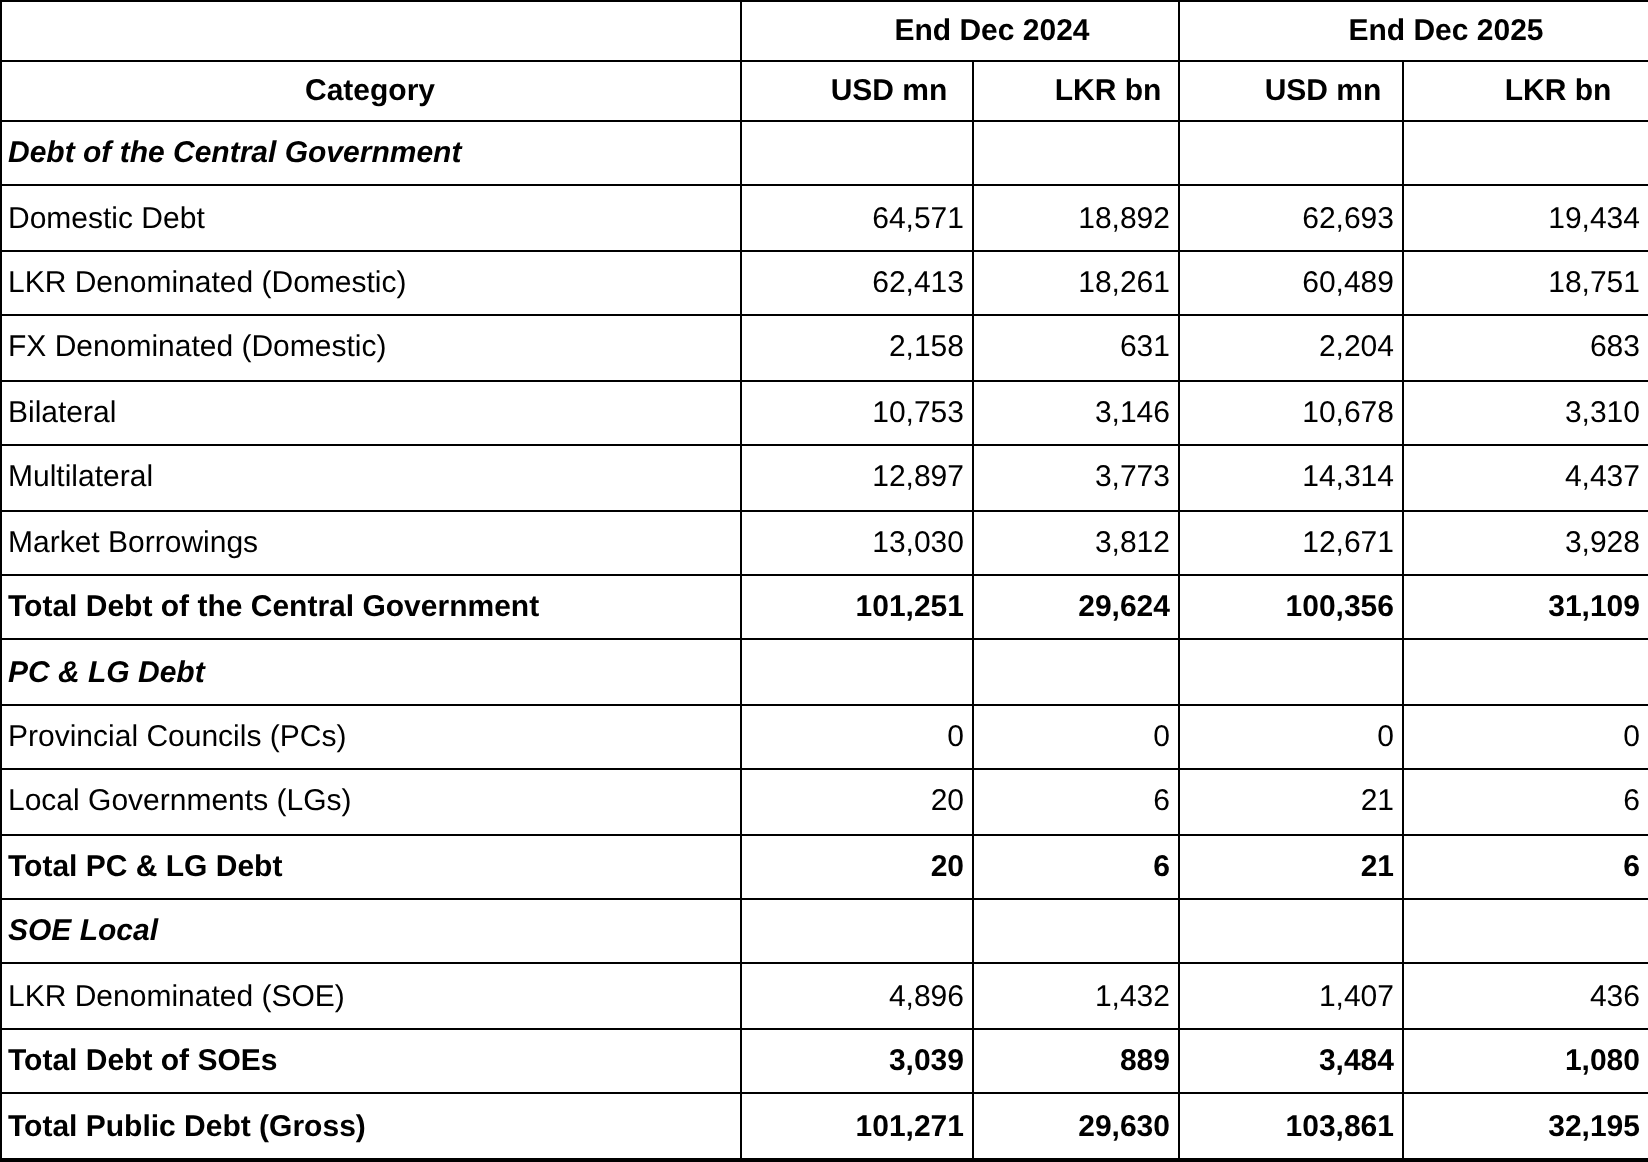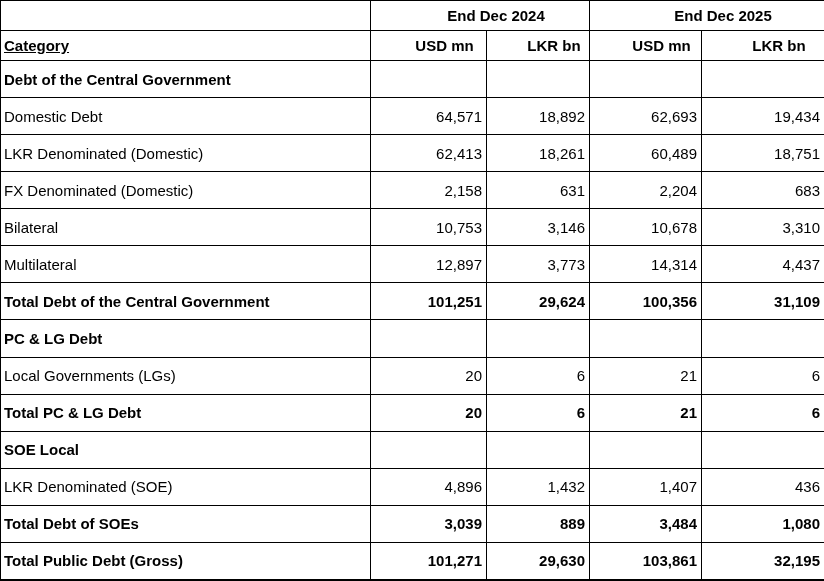--- a/index.html
+++ b/index.html
@@ -28,28 +28,28 @@
   .debt-table thead td {
     font-weight: bold;
     text-align: center;
     padding-left: 36px;
   }
   .debt-table td.label {
     text-align: left;
     padding-left: 3px;
   }
   .debt-table thead td.label {
-    text-align: left;
-    text-decoration: underline;
+    text-align: center;
   }
   .debt-table td.num {
     text-align: right;
   }
   tr.section td.label {
     font-weight: bold;
+    font-style: italic;
   }
   tr.total td {
     font-weight: bold;
   }
   .debt-table tbody tr:last-child td {
     border-bottom: 2px solid #000000;
   }
 </style>
 </head>
 <body>
@@ -112,33 +112,47 @@
         <td class="num">10,678</td>
         <td class="num">3,310</td>
       </tr>
       <tr class="normal">
         <td class="label">Multilateral</td>
         <td class="num">12,897</td>
         <td class="num">3,773</td>
         <td class="num">14,314</td>
         <td class="num">4,437</td>
       </tr>
+      <tr class="normal">
+        <td class="label">Market Borrowings</td>
+        <td class="num">13,030</td>
+        <td class="num">3,812</td>
+        <td class="num">12,671</td>
+        <td class="num">3,928</td>
+      </tr>
       <tr class="total">
         <td class="label">Total Debt of the Central Government</td>
         <td class="num">101,251</td>
         <td class="num">29,624</td>
         <td class="num">100,356</td>
         <td class="num">31,109</td>
       </tr>
       <tr class="section">
         <td class="label">PC &amp; LG Debt</td>
         <td class="num"></td>
         <td class="num"></td>
         <td class="num"></td>
         <td class="num"></td>
+      </tr>
+      <tr class="normal">
+        <td class="label">Provincial Councils (PCs)</td>
+        <td class="num">0</td>
+        <td class="num">0</td>
+        <td class="num">0</td>
+        <td class="num">0</td>
       </tr>
       <tr class="normal">
         <td class="label">Local Governments (LGs)</td>
         <td class="num">20</td>
         <td class="num">6</td>
         <td class="num">21</td>
         <td class="num">6</td>
       </tr>
       <tr class="total">
         <td class="label">Total PC &amp; LG Debt</td>

